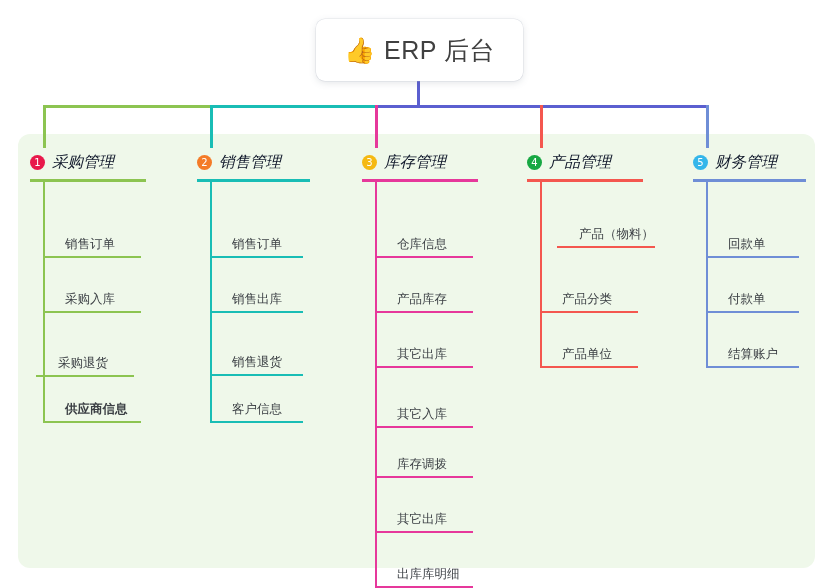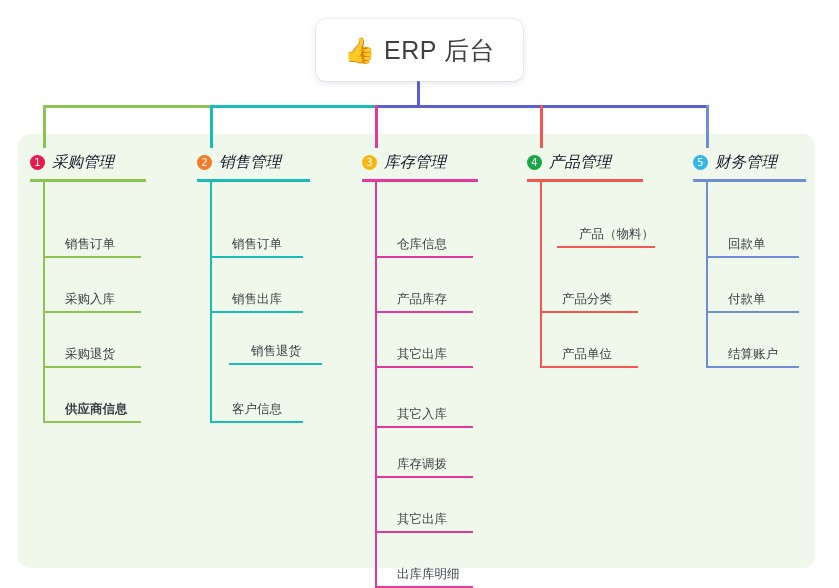--- a/index.html
+++ b/index.html
@@ -87,21 +87,21 @@
       </div>
       <div class="spine" style="left: 43px; top: 179px; height: 244px; background: rgb(140, 196, 81); position: absolute;"></div>
       <div class="leaf" style="left: 43px; top: 203px; width: 98px; height: 55px;">
         <span class="leaf-text">销售订单</span>
         <div class="leaf-rule" style="width: 98px; background: rgb(140, 196, 81);"></div>
       </div>
       <div class="leaf" style="left: 43px; top: 258px; width: 98px; height: 55px;">
         <span class="leaf-text">采购入库</span>
         <div class="leaf-rule" style="width: 98px; background: rgb(140, 196, 81);"></div>
       </div>
-      <div class="leaf" style="left: 43px; top: 313px; width: 98px; height: 55px; padding-left: 44px;">
+      <div class="leaf" style="left: 36px; top: 313px; width: 98px; height: 64px; padding-left: 44px;">
         <span class="leaf-text">采购退货</span>
         <div class="leaf-rule" style="width: 98px; background: rgb(140, 196, 81);"></div>
       </div>
       <div class="leaf" style="left: 43px; top: 368px; width: 98px; height: 55px; font-weight: bold;">
         <span class="leaf-text">供应商信息</span>
         <div class="leaf-rule" style="width: 98px; background: rgb(140, 196, 81);"></div>
       </div>
       <div class="col" style="left: 197px; top: 148px;">
         <div class="col-head">
           <span class="badge" style="background: rgb(244, 123, 40);">2</span>
@@ -111,21 +111,21 @@
       </div>
       <div class="spine" style="left: 210px; top: 179px; height: 244px; background: rgb(25, 189, 181); position: absolute;"></div>
       <div class="leaf" style="left: 210px; top: 203px; width: 93px; height: 55px;">
         <span class="leaf-text">销售订单</span>
         <div class="leaf-rule" style="width: 93px; background: rgb(25, 189, 181);"></div>
       </div>
       <div class="leaf" style="left: 210px; top: 258px; width: 93px; height: 55px;">
         <span class="leaf-text">销售出库</span>
         <div class="leaf-rule" style="width: 93px; background: rgb(25, 189, 181);"></div>
       </div>
-      <div class="leaf" style="left: 210px; top: 313px; width: 93px; height: 52px; margin-left: 19px;">
+      <div class="leaf" style="left: 210px; top: 313px; width: 93px; height: 63px;">
         <span class="leaf-text">销售退货</span>
         <div class="leaf-rule" style="width: 93px; background: rgb(25, 189, 181);"></div>
       </div>
       <div class="leaf" style="left: 210px; top: 368px; width: 93px; height: 55px;">
         <span class="leaf-text">客户信息</span>
         <div class="leaf-rule" style="width: 93px; background: rgb(25, 189, 181);"></div>
       </div>
       <div class="col" style="left: 362px; top: 148px;">
         <div class="col-head">
           <span class="badge" style="background: rgb(245, 185, 18);">3</span>

